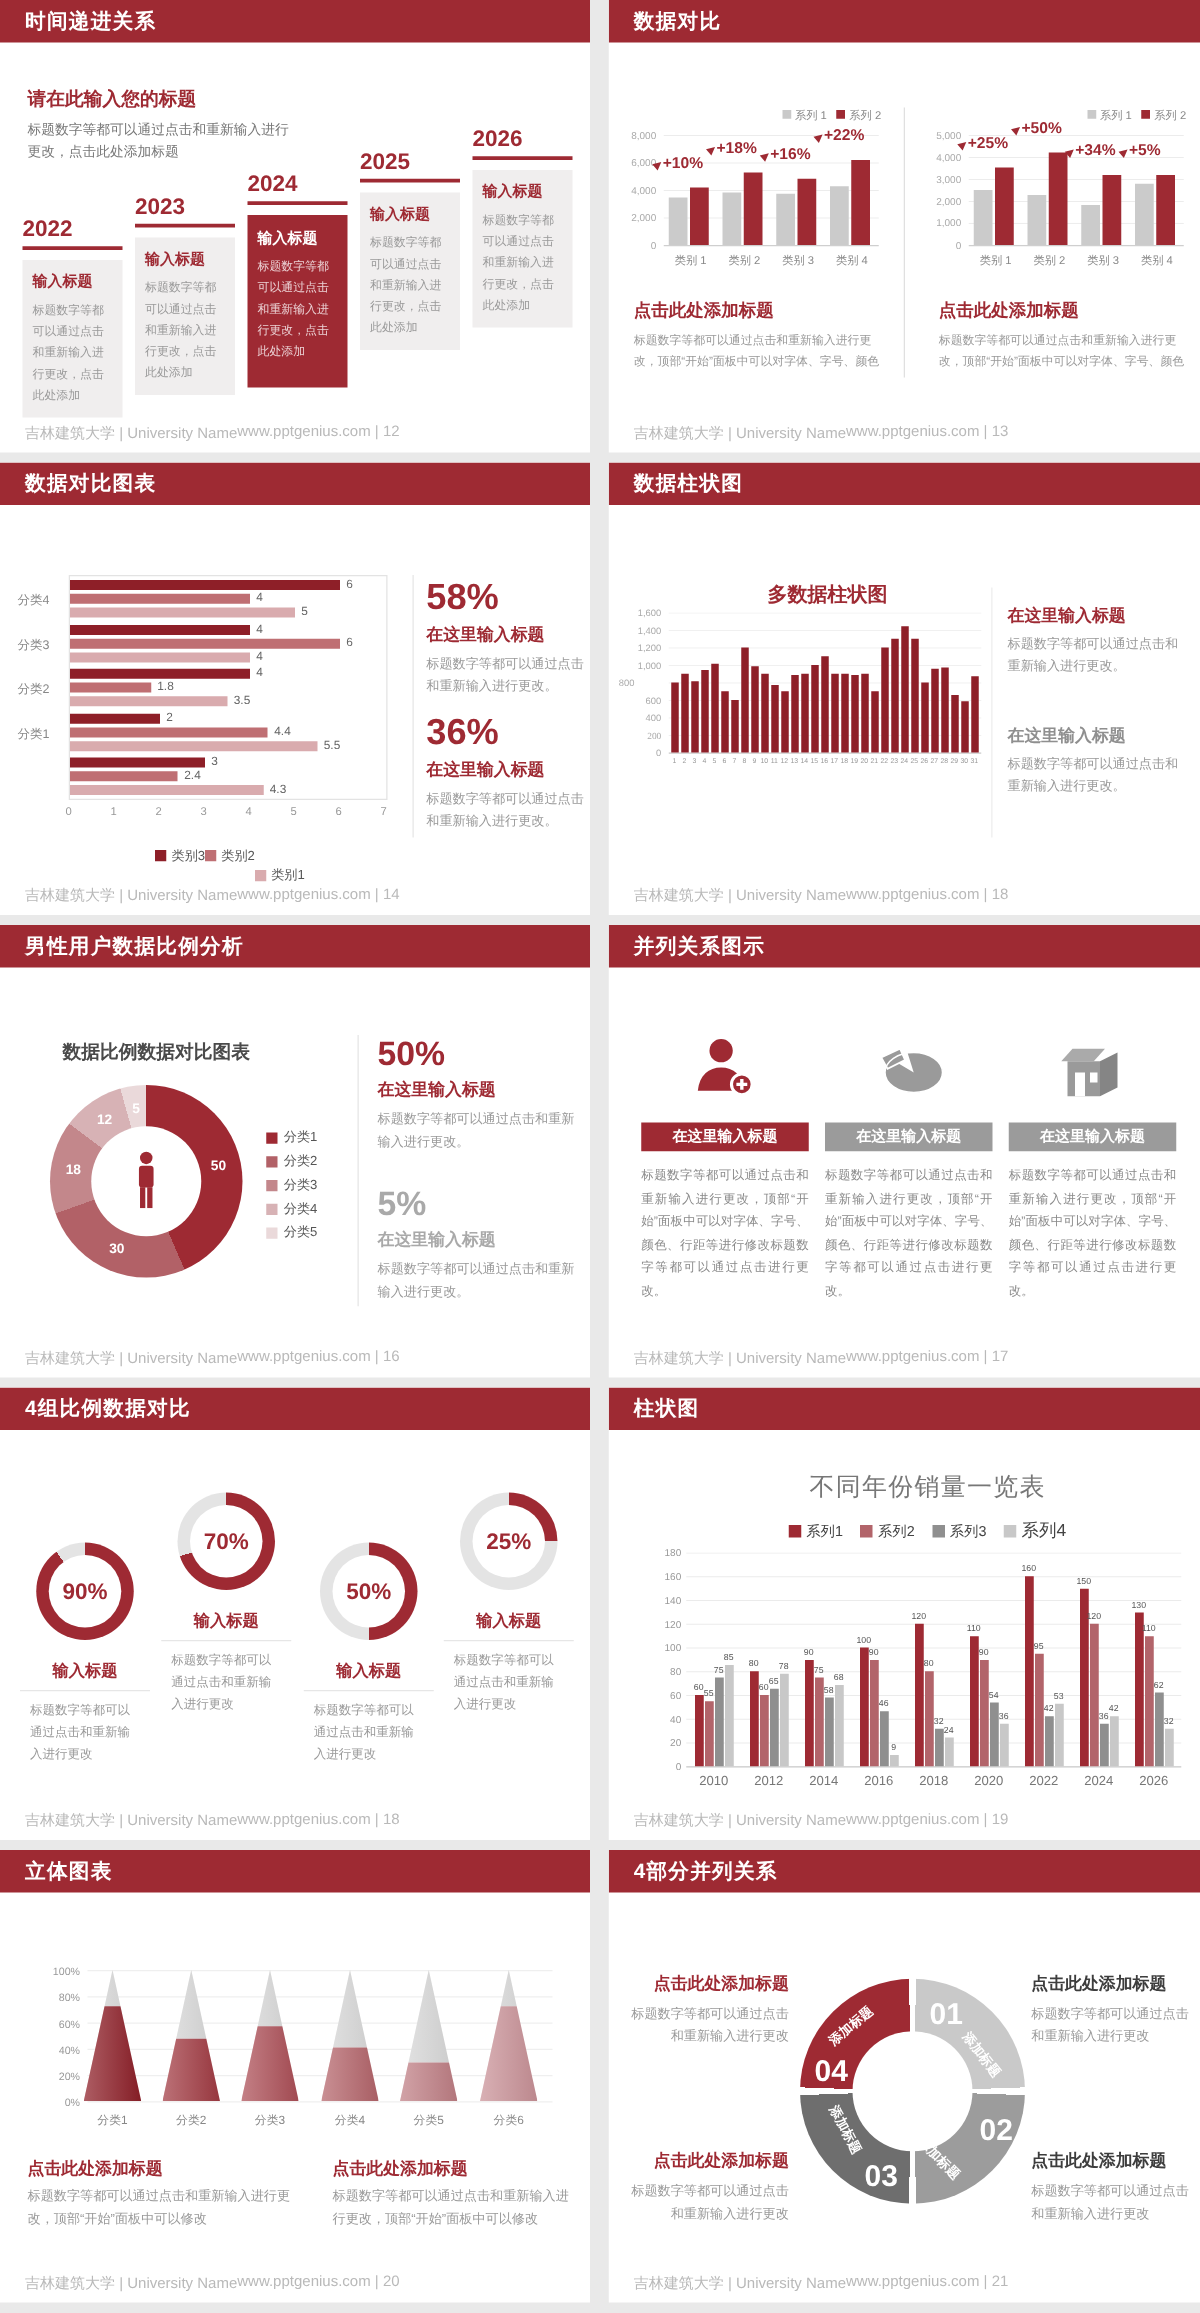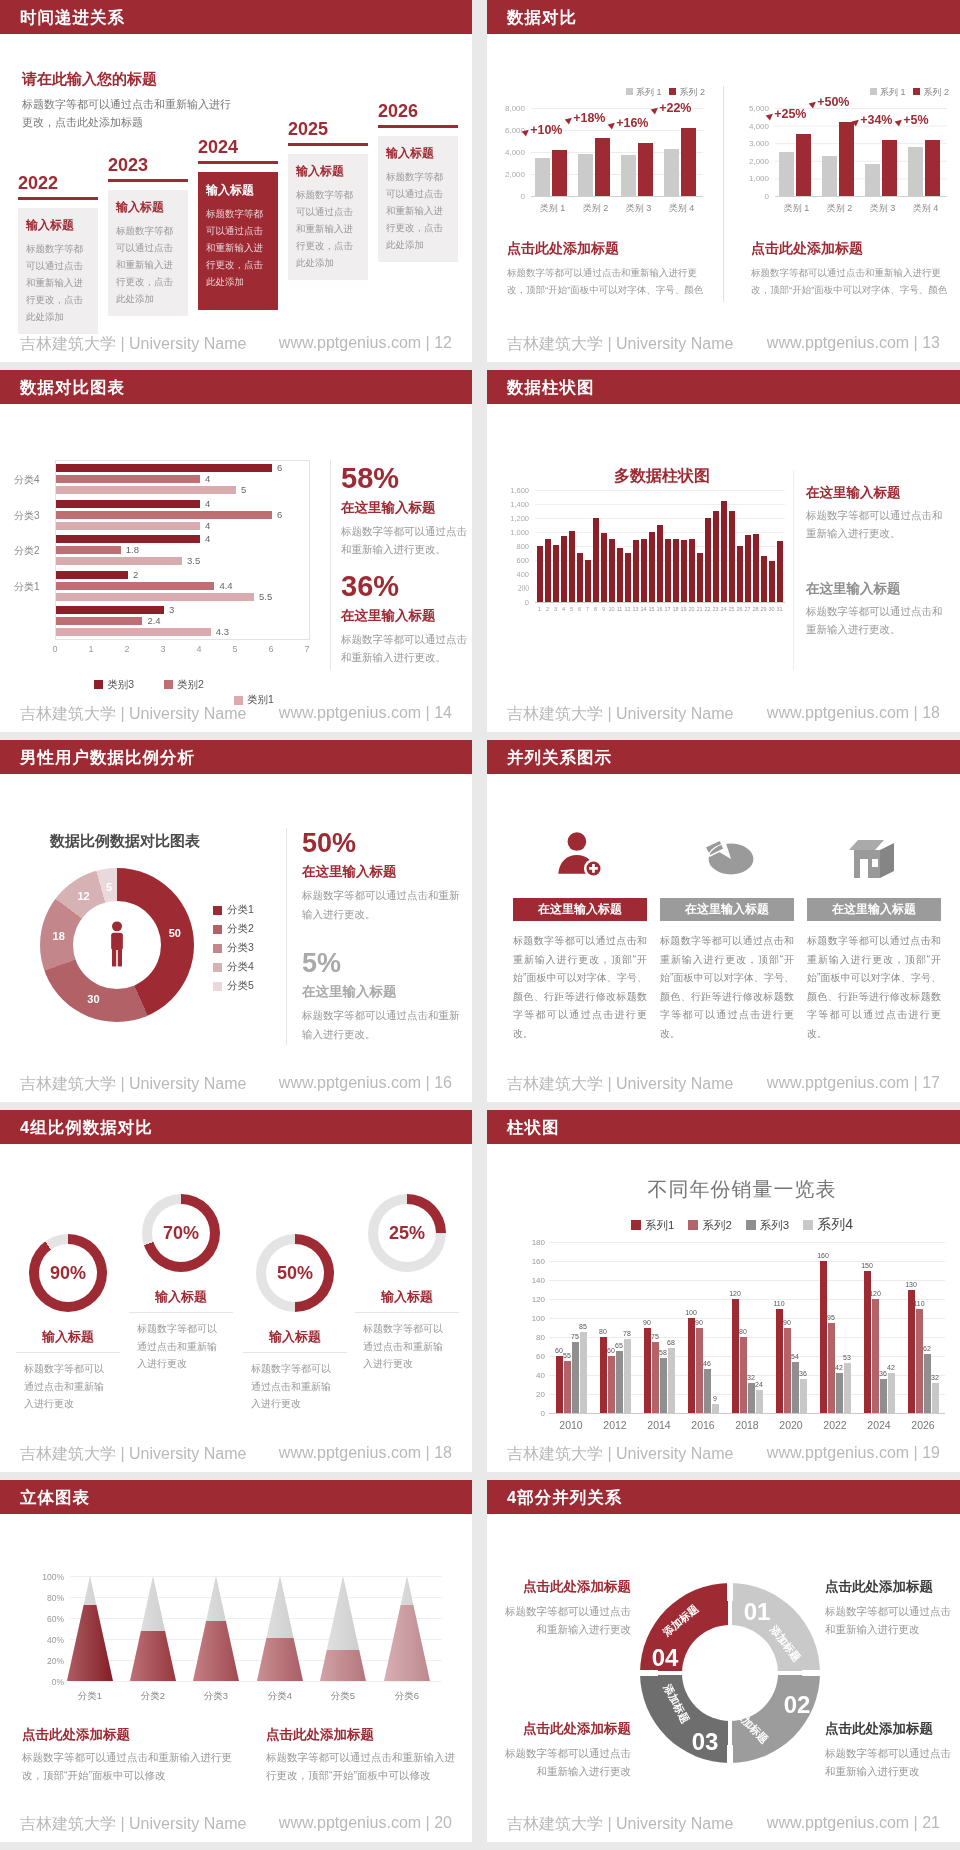--- a/index.html
+++ b/index.html
@@ -1,20 +1,20 @@
 <!DOCTYPE html>
 <html><head>
 <meta charset="utf-8">
 <style>
   html,body{margin:0;padding:0;background:#e9e9e9;font-family:"Liberation Sans",sans-serif;}
   .grid{width:960px;height:1850px;display:grid;grid-template-columns:472px 473px;grid-template-rows:repeat(5,362px);gap:8px 15px;background:#e9e9e9;}
   .slide{position:relative;background:#fff;overflow:hidden;}
   .bar{position:absolute;left:0;top:0;right:0;height:34px;background:#9e2a33;color:#fff;font-weight:bold;font-size:16.5px;line-height:34px;padding-left:20px;letter-spacing:1px;box-sizing:border-box;}
   .content{position:absolute;inset:0;}
-  .sfoot{position:absolute;left:20px;right:20px;bottom:7px;display:flex;justify-content:space-between;font-size:16px;color:#b9b9b9;}
+  .sfoot{position:absolute;left:20px;right:20px;bottom:7px;display:flex;font-size:12px;color:#b9b9b9;}
   .sfoot span{white-space:nowrap;}
 </style>
 </head>
 <body>
 
 <div class="grid">
 
   <section class="slide">
     <div class="bar"><span>时间递进关系</span></div>
     <div class="content" id="c0">
@@ -187,21 +187,21 @@
         <div style="position: absolute; left: 14px; top: 174px; width: 36px; font-size: 10px; color: rgb(136, 136, 136);">分类2</div>
         <div style="position: absolute; left: 14px; top: 209.5px; width: 36px; font-size: 10px; color: rgb(136, 136, 136);">分类1</div>
         <div style="position: absolute; left: 47px; top: 274px; width: 16px; text-align: center; font-size: 9px; color: rgb(153, 153, 153);">0</div>
         <div style="position: absolute; left: 83px; top: 274px; width: 16px; text-align: center; font-size: 9px; color: rgb(153, 153, 153);">1</div>
         <div style="position: absolute; left: 119px; top: 274px; width: 16px; text-align: center; font-size: 9px; color: rgb(153, 153, 153);">2</div>
         <div style="position: absolute; left: 155px; top: 274px; width: 16px; text-align: center; font-size: 9px; color: rgb(153, 153, 153);">3</div>
         <div style="position: absolute; left: 191px; top: 274px; width: 16px; text-align: center; font-size: 9px; color: rgb(153, 153, 153);">4</div>
         <div style="position: absolute; left: 227px; top: 274px; width: 16px; text-align: center; font-size: 9px; color: rgb(153, 153, 153);">5</div>
         <div style="position: absolute; left: 263px; top: 274px; width: 16px; text-align: center; font-size: 9px; color: rgb(153, 153, 153);">6</div>
         <div style="position: absolute; left: 299px; top: 274px; width: 16px; text-align: center; font-size: 9px; color: rgb(153, 153, 153);">7</div>
-        <div style="position: absolute; left: 60px; top: 292px; width: 248px; display: flex; justify-content: center; gap: 30px;">
+        <div style="position: absolute; left: 60px; top: 292px; width: 248px; display: flex; justify-content: center; gap: 0;">
           <div style="display: flex; align-items: center; gap: 4px;">
             <div style="width: 9px; height: 9px; background: rgb(142, 31, 40);"></div>
             <div style="font-size: 10.5px; color: rgb(85, 85, 85);">类别3</div>
           </div>
           <div style="display: flex; align-items: center; gap: 4px;">
             <div style="width: 9px; height: 9px; background: rgb(191, 111, 115);"></div>
             <div style="font-size: 10.5px; color: rgb(85, 85, 85);">类别2</div>
           </div>
           <div style="display: flex; align-items: center; gap: 4px; margin-top: 31px;">
             <div style="width: 9px; height: 9px; background: rgb(217, 171, 174);"></div>
@@ -223,21 +223,21 @@
   </section>
 
   <section class="slide">
     <div class="bar"><span>数据柱状图</span></div>
     <div class="content" id="c3">
         <div style="position: absolute; left: 60px; top: 96px; width: 230px; text-align: center; font-size: 16px; font-weight: bold; color: rgb(158, 42, 51);">多数据柱状图</div>
         <div style="position: absolute; left: 8px; top: 116px; width: 34px; text-align: right; font-size: 7.5px; color: rgb(170, 170, 170);">1,600</div>
         <div style="position: absolute; left: 8px; top: 130px; width: 34px; text-align: right; font-size: 7.5px; color: rgb(170, 170, 170);">1,400</div>
         <div style="position: absolute; left: 8px; top: 144px; width: 34px; text-align: right; font-size: 7.5px; color: rgb(170, 170, 170);">1,200</div>
         <div style="position: absolute; left: 8px; top: 158px; width: 34px; text-align: right; font-size: 7.5px; color: rgb(170, 170, 170);">1,000</div>
-        <div style="position: absolute; left: 8px; top: 172px; width: 34px; text-align: right; font-size: 7.5px; color: rgb(170, 170, 170);">800</div>
+        <div style="position: absolute; left: 8px; top: 172px; width: 34px; font-size: 7.5px; color: rgb(170, 170, 170);">800</div>
         <div style="position: absolute; left: 8px; top: 186px; width: 34px; text-align: right; font-size: 7.5px; color: rgb(170, 170, 170);">600</div>
         <div style="position: absolute; left: 8px; top: 200px; width: 34px; text-align: right; font-size: 7.5px; color: rgb(170, 170, 170);">400</div>
         <div style="position: absolute; left: 8px; top: 214px; width: 34px; text-align: right; font-size: 7.5px; color: rgb(170, 170, 170); font-family: Liberation Serif, serif;">200</div>
         <div style="position: absolute; left: 8px; top: 228px; width: 34px; text-align: right; font-size: 7.5px; color: rgb(170, 170, 170);">0</div>
         <div style="position: absolute; left: 48px; top: 120px; width: 250px; height: 112px; border-bottom: 1px solid rgb(204, 204, 204); background-image: linear-gradient(rgb(240, 240, 240) 1px, transparent 1px); background-size: 100% 14px;">
           <div style="position: absolute; left: 2px; bottom: 0px; width: 5.5px; height: 56px; background: rgb(142, 31, 40);"></div>
           <div style="position: absolute; left: 10px; bottom: 0px; width: 5.5px; height: 63px; background: rgb(142, 31, 40);"></div>
           <div style="position: absolute; left: 18px; bottom: 0px; width: 5.5px; height: 56.7px; background: rgb(142, 31, 40);"></div>
           <div style="position: absolute; left: 26px; bottom: 0px; width: 5.5px; height: 66.5px; background: rgb(142, 31, 40);"></div>
           <div style="position: absolute; left: 34px; bottom: 0px; width: 5.5px; height: 71.4px; background: rgb(142, 31, 40);"></div>

